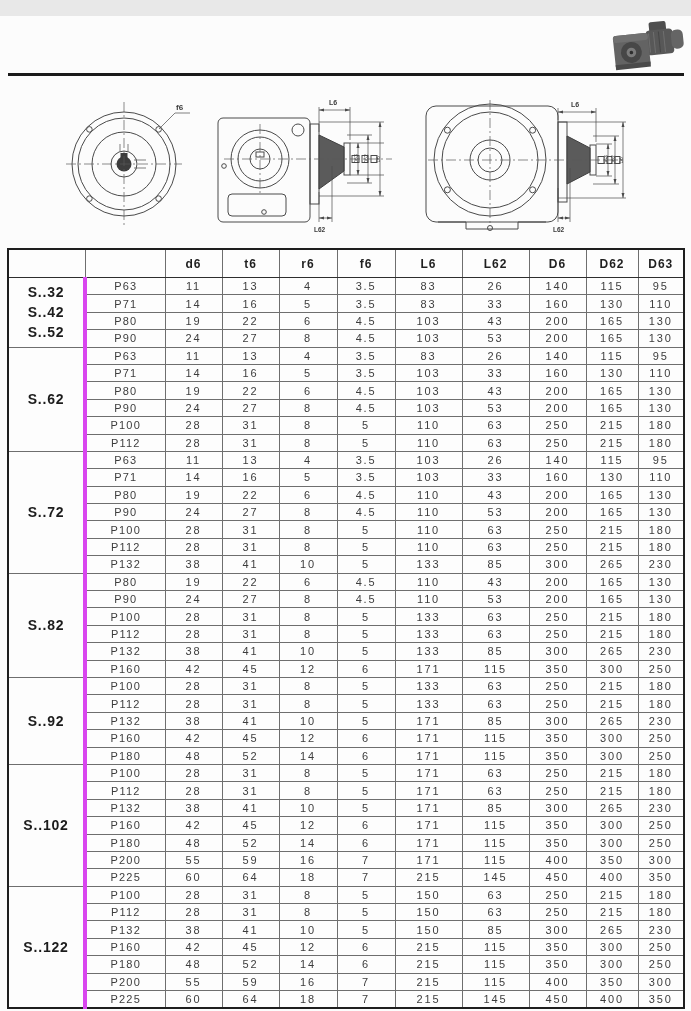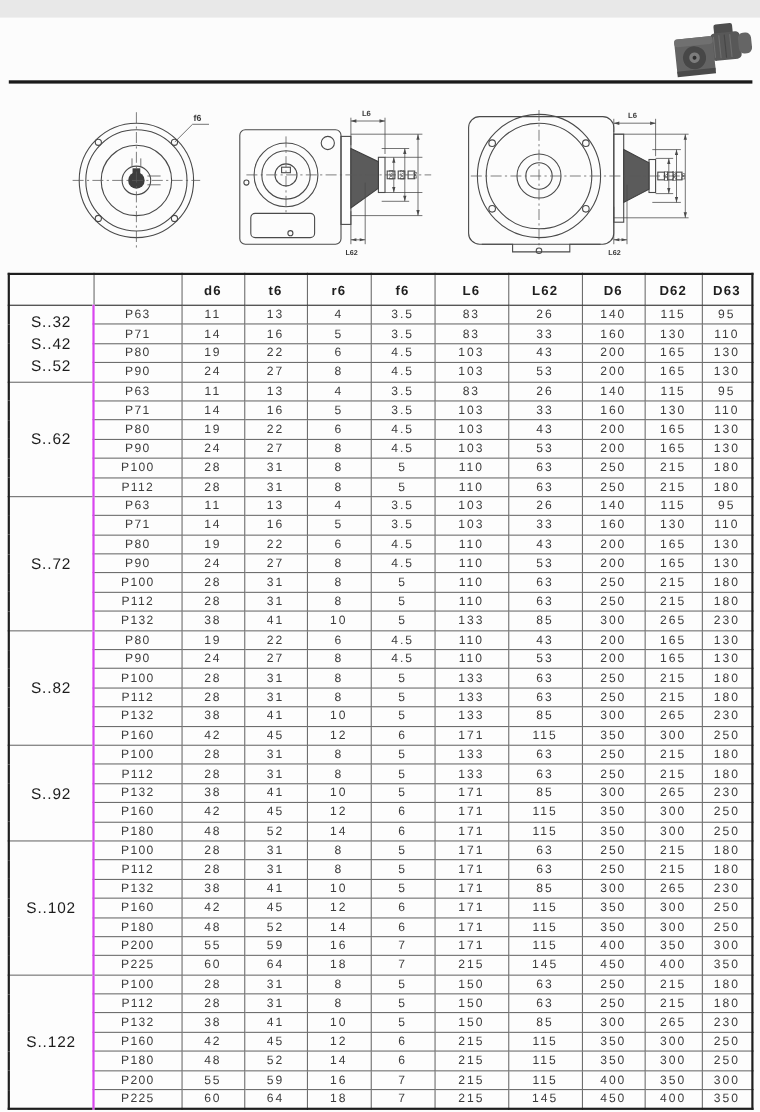--- a/index.html
+++ b/index.html
@@ -26,22 +26,22 @@
     border:1px solid #6e6e6e;text-align:center;vertical-align:middle;
     padding:0;height:16.4px;font-size:11px;letter-spacing:1.8px;color:#3c3c3c;
     overflow:hidden;white-space:nowrap;
   }
   table.dims th{
     height:27px;font-weight:bold;font-size:12px;letter-spacing:1px;
     color:#1f1f1f;border-bottom:1.6px solid #2d2d2d;background:#fdfdfd;
   }
   table.dims td.size-cell{letter-spacing:1.2px;}
   table.dims td.group-cell{
-    font-weight:normal;font-size:14px;letter-spacing:0.8px;color:#1c1c1c;
-    border-right:2px solid #d946ef;
+    font-weight:bold;font-size:14px;letter-spacing:0.8px;color:#1c1c1c;
+    border-right:4px solid #d946ef;
   }
   table.dims td.group-cell .gline{line-height:1.45;}
   table.dims tr.group-first td{border-top:1.8px solid #343434;}
 </style>
 </head>
 <body>
 
 <div class="page">
 
   <div class="photo">

